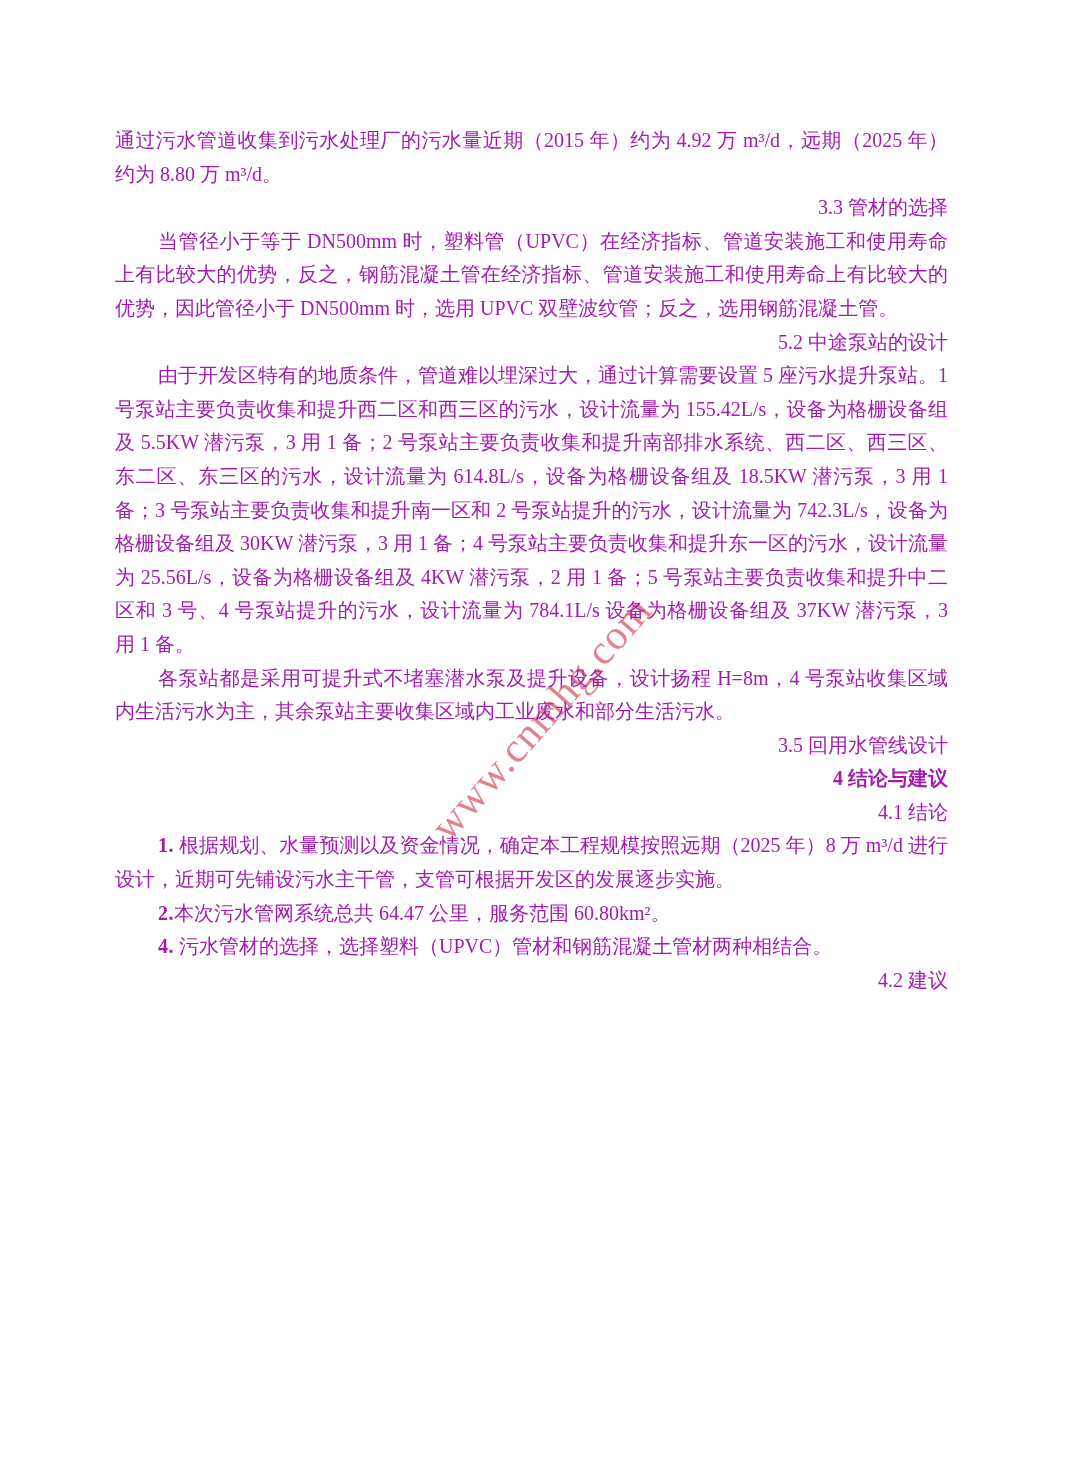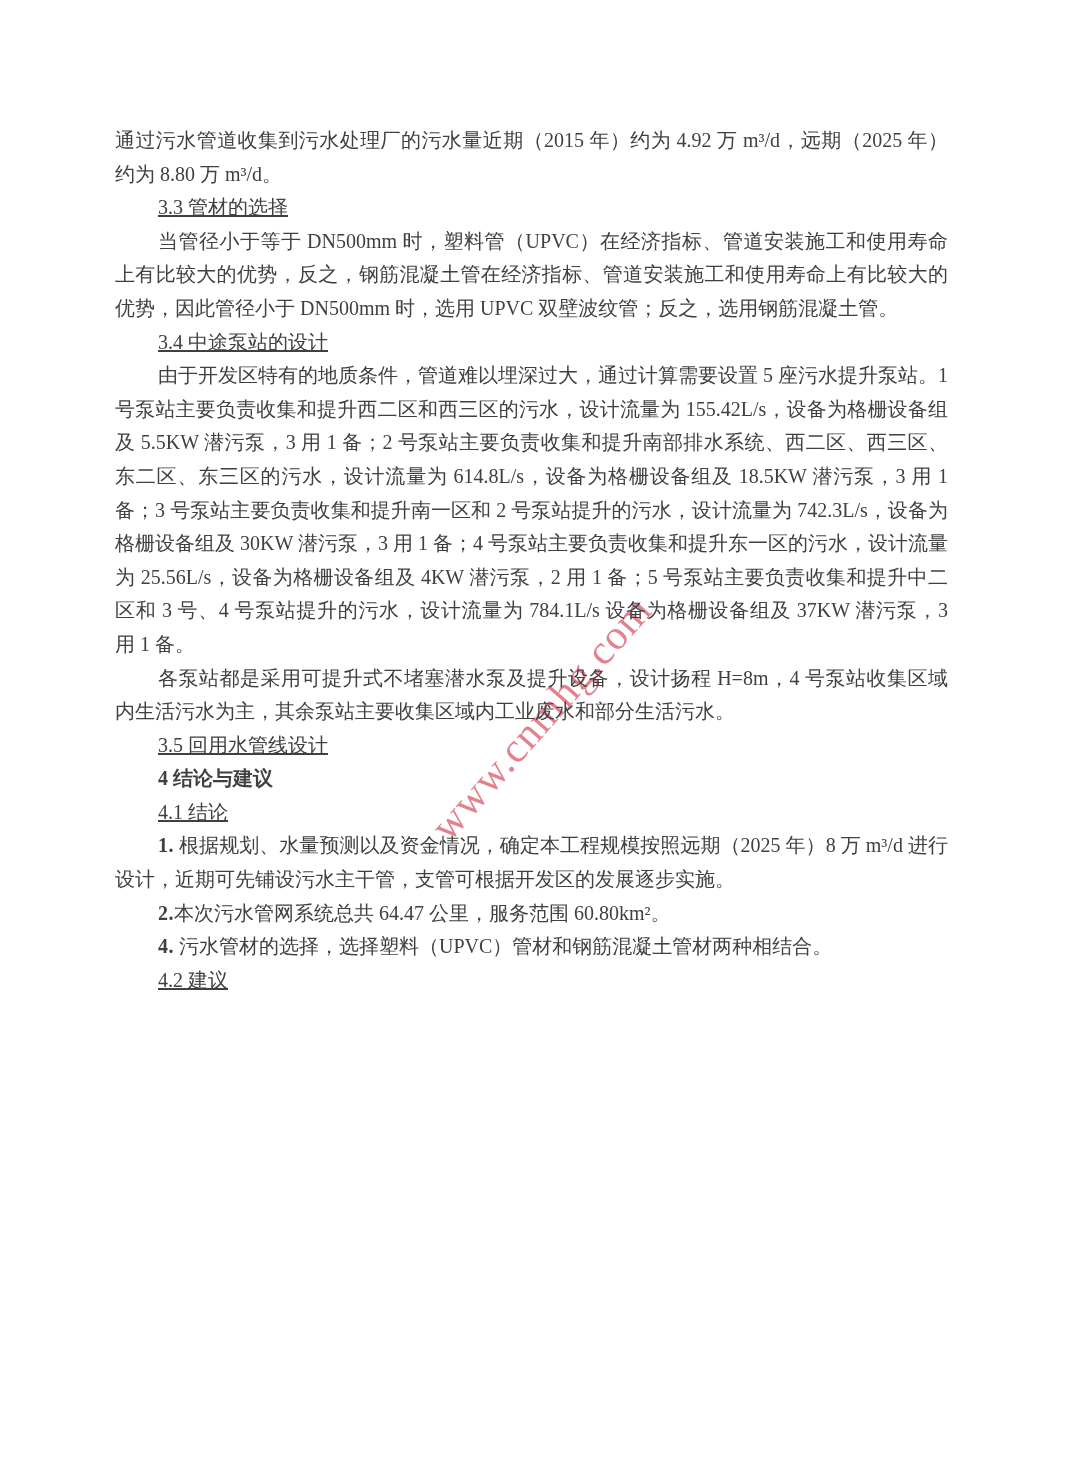--- a/index.html
+++ b/index.html
@@ -13,31 +13,31 @@
     height: 1458px;
     background: #ffffff;
     overflow: hidden;
     font-family: "Liberation Serif", "DejaVu Serif", serif;
   }
   .content {
     position: absolute;
     left: 115px;
     top: 124px;
     width: 833px;
-    color: #404040;
+    color: #a21caf;
     font-size: 20px;
     line-height: 33.6px;
     text-align: justify;
   }
   .content .block { margin: 0; padding: 0; }
   .block.cont { text-indent: 0; }
   .block.para { text-indent: 2.15em; }
   .block.item { text-indent: 2.15em; }
-  .block.h    { text-indent: 2.15em; text-align: left; text-decoration: underline; }
-  .block.hb   { text-indent: 2.15em; text-align: left; font-weight: bold; }
+  .block.h    { text-indent: 2.15em; text-align: right; }
+  .block.hb   { text-indent: 2.15em; text-align: right; font-weight: bold; }
   .block.item b { font-weight: bold; letter-spacing: 0.5px; }
   .watermark {
     position: absolute;
     left: 541px;
     top: 718px;
     transform: translate(-50%, -50%) rotate(-48.5deg);
     white-space: nowrap;
     font-family: "Liberation Serif", "DejaVu Serif", serif;
     font-size: 42px;
     letter-spacing: 1px;
@@ -47,21 +47,21 @@
 </style>
 </head>
 <body>
 
 <div class="page">
   <div class="watermark">www.cnmhg.com</div>
   <div class="content">
       <p class="block cont">通过污水管道收集到污水处理厂的污水量近期（2015 年）约为 4.92 万 m³/d，远期（2025 年）约为 8.80 万 m³/d。</p>
       <p class="block h">3.3 管材的选择</p>
       <p class="block para">当管径小于等于 DN500mm 时，塑料管（UPVC）在经济指标、管道安装施工和使用寿命上有比较大的优势，反之，钢筋混凝土管在经济指标、管道安装施工和使用寿命上有比较大的优势，因此管径小于 DN500mm 时，选用 UPVC 双壁波纹管；反之，选用钢筋混凝土管。</p>
-      <p class="block h">3.4 中途泵站的设计</p>
+      <p class="block h">5.2 中途泵站的设计</p>
       <p class="block para">由于开发区特有的地质条件，管道难以埋深过大，通过计算需要设置 5 座污水提升泵站。1 号泵站主要负责收集和提升西二区和西三区的污水，设计流量为 155.42L/s，设备为格栅设备组及 5.5KW 潜污泵，3 用 1 备；2 号泵站主要负责收集和提升南部排水系统、西二区、西三区、东二区、东三区的污水，设计流量为 614.8L/s，设备为格栅设备组及 18.5KW 潜污泵，3 用 1 备；3 号泵站主要负责收集和提升南一区和 2 号泵站提升的污水，设计流量为 742.3L/s，设备为格栅设备组及 30KW 潜污泵，3 用 1 备；4 号泵站主要负责收集和提升东一区的污水，设计流量为 25.56L/s，设备为格栅设备组及 4KW 潜污泵，2 用 1 备；5 号泵站主要负责收集和提升中二区和 3 号、4 号泵站提升的污水，设计流量为 784.1L/s 设备为格栅设备组及 37KW 潜污泵，3 用 1 备。</p>
       <p class="block para">各泵站都是采用可提升式不堵塞潜水泵及提升设备，设计扬程 H=8m，4 号泵站收集区域内生活污水为主，其余泵站主要收集区域内工业废水和部分生活污水。</p>
       <p class="block h">3.5 回用水管线设计</p>
       <p class="block hb">4 结论与建议</p>
       <p class="block h">4.1 结论</p>
       <p class="block item"><b>1.</b> 根据规划、水量预测以及资金情况，确定本工程规模按照远期（2025 年）8 万 m³/d 进行设计，近期可先铺设污水主干管，支管可根据开发区的发展逐步实施。</p>
       <p class="block item"><b>2.</b>本次污水管网系统总共 64.47 公里，服务范围 60.80km²。</p>
       <p class="block item"><b>4.</b> 污水管材的选择，选择塑料（UPVC）管材和钢筋混凝土管材两种相结合。</p>
       <p class="block h">4.2 建议</p>
     </div>

